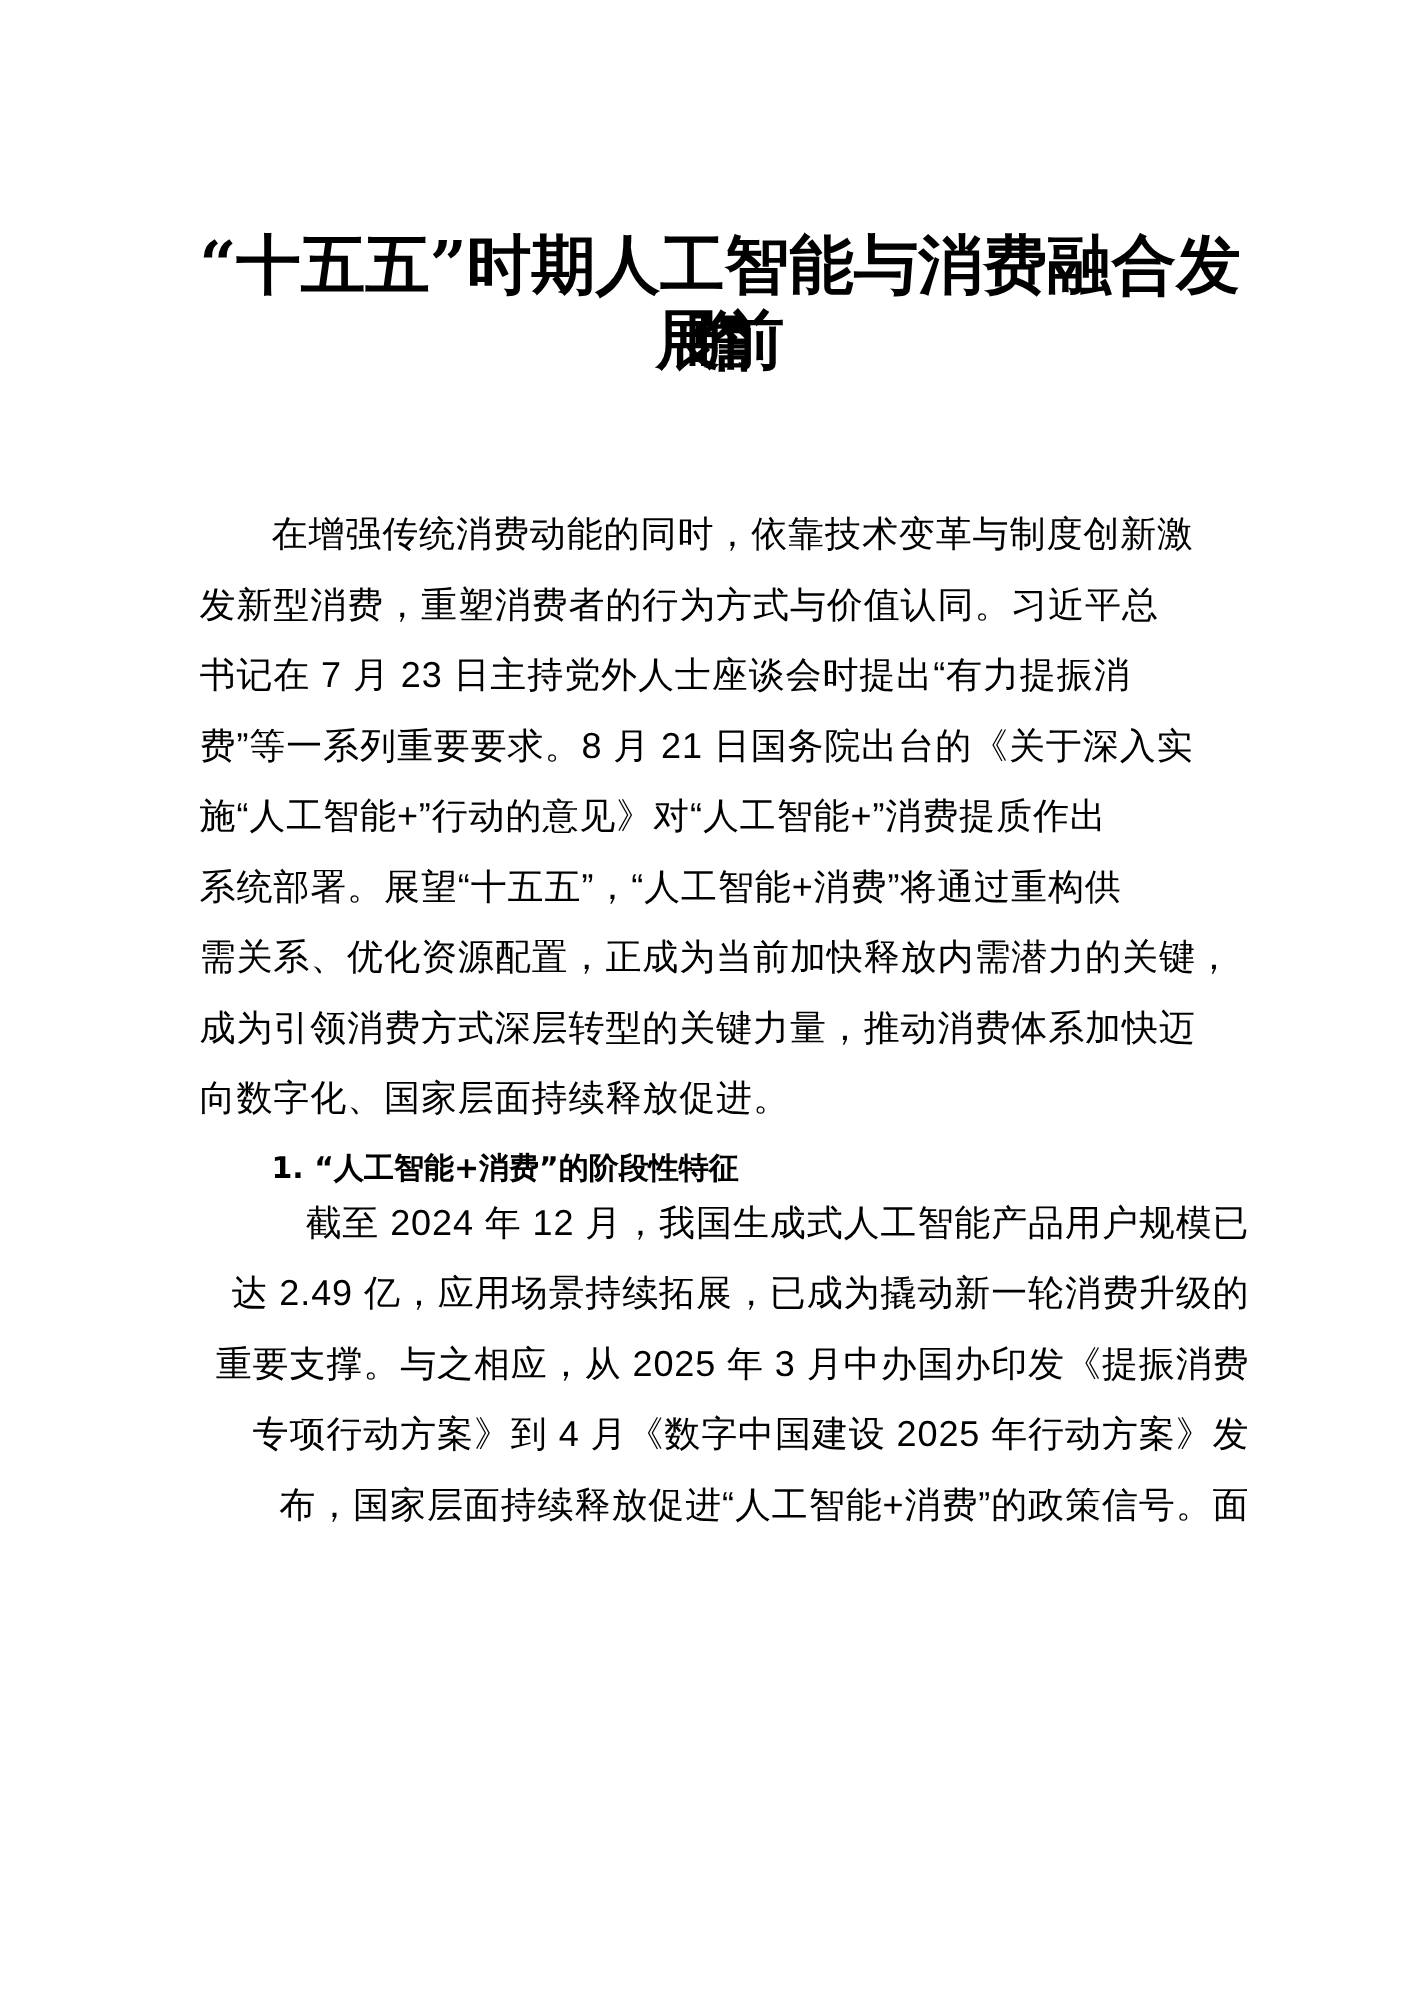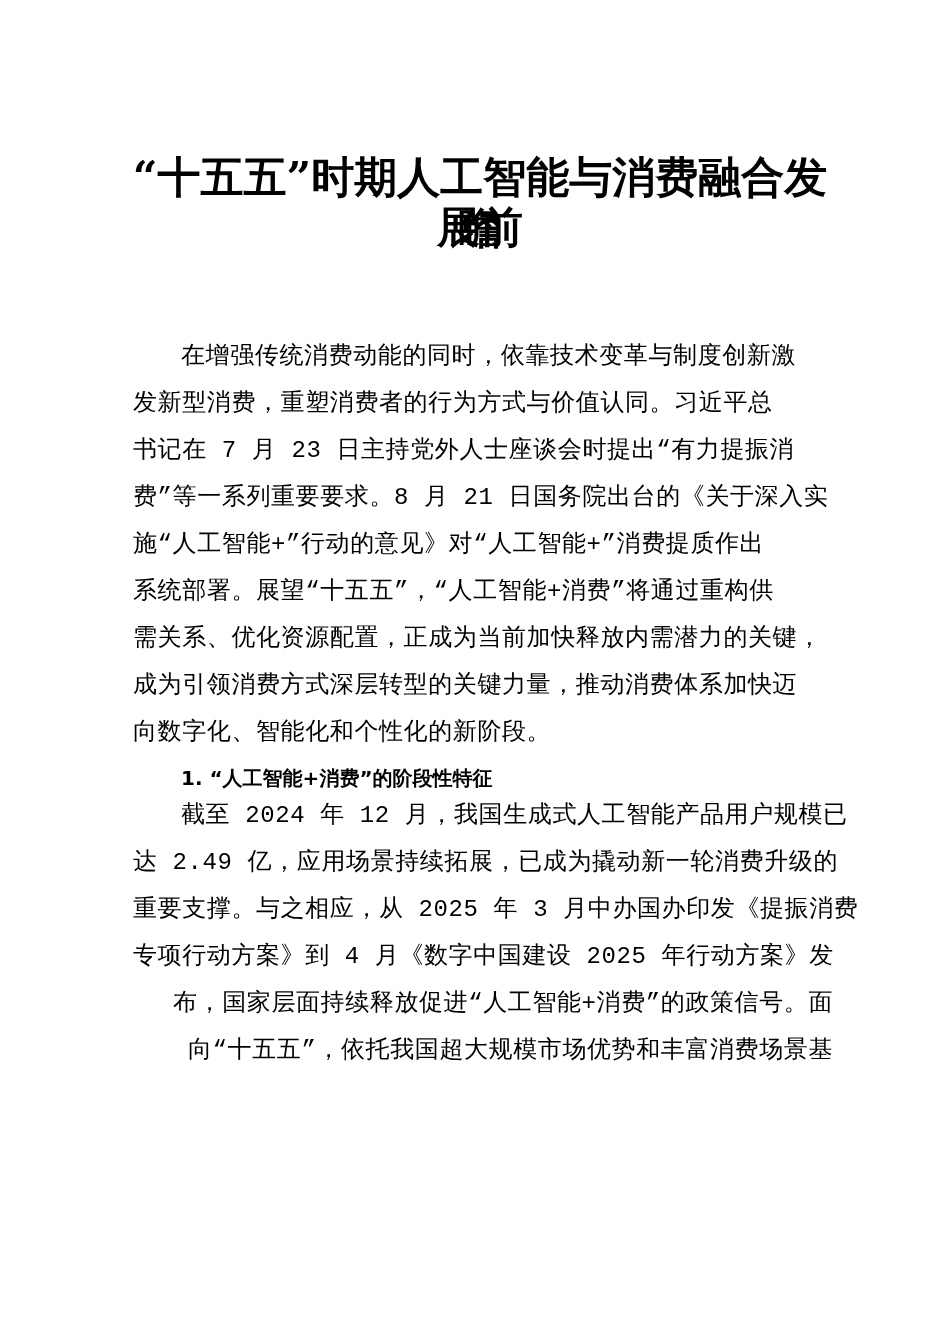--- a/index.html
+++ b/index.html
@@ -31,21 +31,21 @@
       line-height: 50px;
       margin: 0;
       letter-spacing: 0px;
     }
     .title-line1 { top: 152px; }
     .title-line2 { top: 203px; }
     .body-text {
       position: absolute;
       left: 133px;
       width: 700px;
-      font-family: Liberation Mono, monospace;
+      font-family: Liberation Sans, sans-serif;
       font-size: 24px;
       line-height: 47px;
       white-space: nowrap;
       letter-spacing: 0.6px;
       margin: 0;
     }
     .line {
       display: block;
       height: 47px;
       white-space: nowrap;
@@ -73,27 +73,26 @@
 
   <div class="body-text" style="top:333px;">
     <span class="line indent">在增强传统消费动能的同时，依靠技术变革与制度创新激</span>
     <span class="line">发新型消费，重塑消费者的行为方式与价值认同。习近平总</span>
     <span class="line">书记在 7 月 23 日主持党外人士座谈会时提出“有力提振消</span>
     <span class="line">费”等一系列重要要求。8 月 21 日国务院出台的《关于深入实</span>
     <span class="line">施“人工智能+”行动的意见》对“人工智能+”消费提质作出</span>
     <span class="line">系统部署。展望“十五五”，“人工智能+消费”将通过重构供</span>
     <span class="line">需关系、优化资源配置，正成为当前加快释放内需潜力的关键，</span>
     <span class="line">成为引领消费方式深层转型的关键力量，推动消费体系加快迈</span>
-    <span class="line">向数字化、智能化和个性化的新阶段。</span>
+    <span class="line">向数字化、国家层面持续释放促进。</span>
   </div>
 
   <h2 class="heading">1. “人工智能+消费”的阶段性特征</h2>
 
   <div class="body-text" style="top:792px;text-align:right;">
     <span class="line indent">截至 2024 年 12 月，我国生成式人工智能产品用户规模已</span>
     <span class="line">达 2.49 亿，应用场景持续拓展，已成为撬动新一轮消费升级的</span>
     <span class="line">重要支撑。与之相应，从 2025 年 3 月中办国办印发《提振消费</span>
     <span class="line">专项行动方案》到 4 月《数字中国建设 2025 年行动方案》发</span>
     <span class="line">布，国家层面持续释放促进“人工智能+消费”的政策信号。面</span>
-    <span class="line">向“十五五”，依托我国超大规模市场优势和丰富消费场景基</span>
   </div>
 
 </div>
 
 </body></html>

